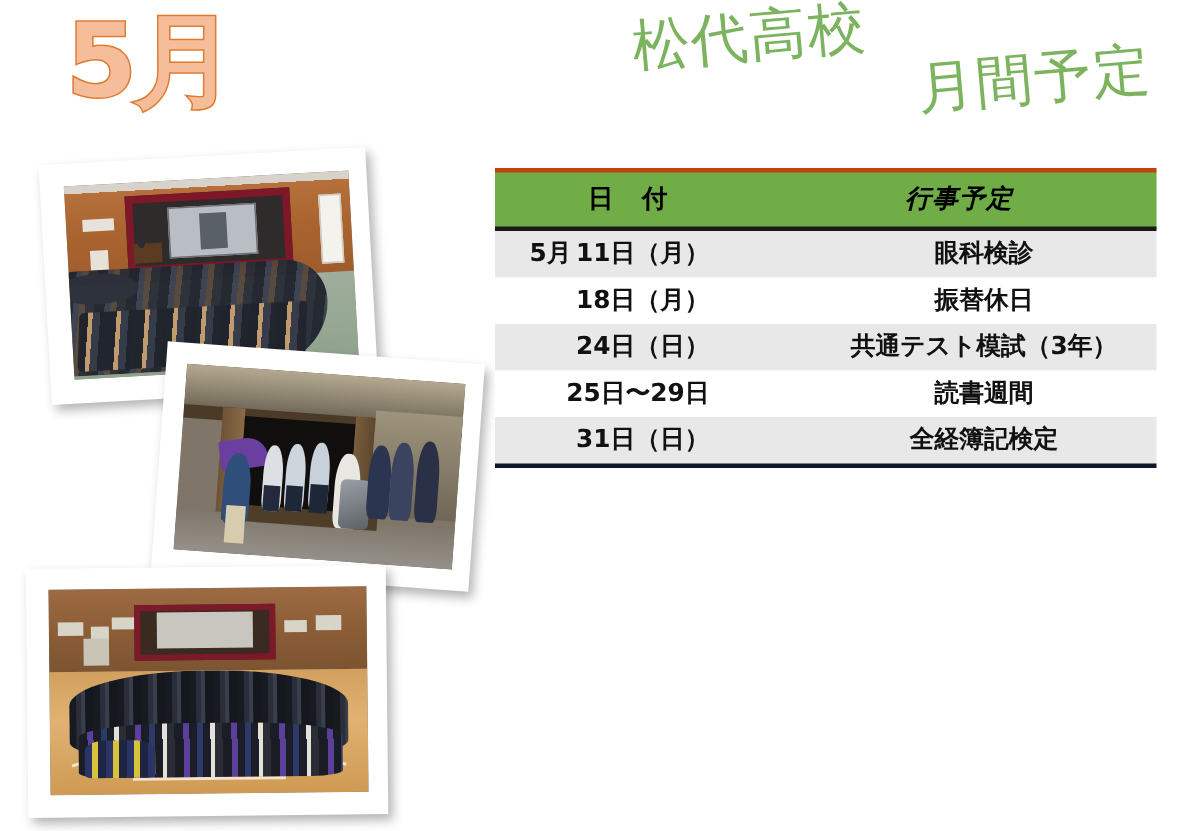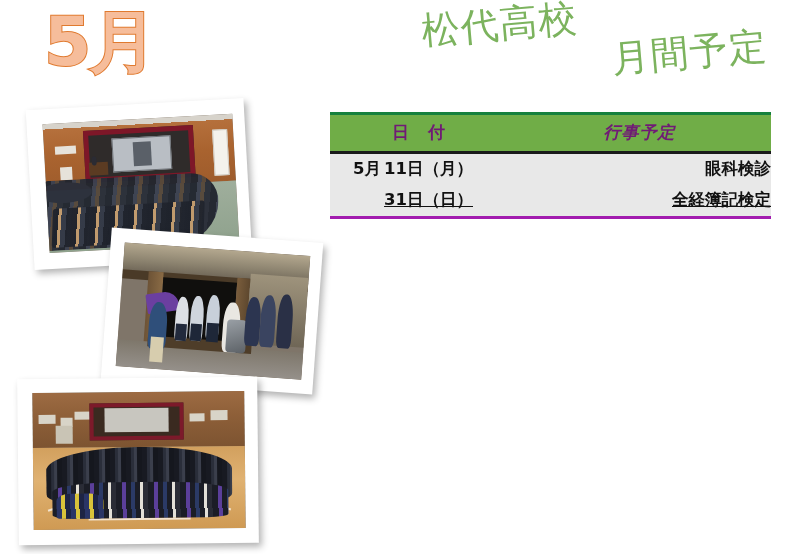--- a/index.html
+++ b/index.html
@@ -213,51 +213,51 @@
   .sched-table {
     position: absolute;
     left: 330px;
     top: 112px;
     width: 441px;
     border-collapse: collapse;
     table-layout: fixed;
   }
   .sched-table tr.head-row th {
     background: #70ad47;
-    color: #701a75;
+    color: #000000;
     font-size: 17px;
     font-weight: 700;
     padding: 6px 0 7px 0;
-    border-top: 3px solid #15803d;
+    border-top: 3px solid #c2410c;
     border-bottom: 3px solid #1a1a1a;
     text-align: center;
     letter-spacing: 1px;
     font-family: "DejaVu Sans", "Liberation Sans", sans-serif;
   }
   .sched-table th.col-date { width: 178px; }
   .sched-table th.col-event { width: 263px; font-style: italic; }
   .sched-table td {
     font-size: 16.5px;
     font-weight: 700;
     color: #111111;
     padding: 4px 0 5px 0;
     font-family: "DejaVu Sans", "Liberation Sans", sans-serif;
     white-space: nowrap;
   }
   .sched-table td.date-cell {
     text-align: right;
     padding-right: 35px;
   }
   .sched-table td.event-cell {
-    text-align: right;
+    text-align: center;
     padding-left: 33px;
   }
   .sched-table tr.band td { background: #e8e8e8; }
   .sched-table tr.plain td { background: #ffffff; }
-  .sched-table tr.last-row td { border-bottom: 3px solid #a21caf; text-decoration: underline; }
+  .sched-table tr.last-row td { border-bottom: 3px solid #0f172a; }
   .month-prefix { margin-right: 3px; }
 </style>
 </head>
 <body>
 
 <div class="page">
 
   <div class="month-title">5月</div>
 
   <div class="school-name">松代高校</div>
@@ -339,20 +339,32 @@
       <tr class="head-row">
         <th class="col-date">日　付</th>
         <th class="col-event">行事予定</th>
       </tr>
     </thead>
     <tbody>
       <tr class="band">
         <td class="date-cell"><span class="month-prefix">5月</span><span>11日（月）</span></td>
         <td class="event-cell">眼科検診</td>
       </tr>
+      <tr class="plain">
+        <td class="date-cell">18日（月）</td>
+        <td class="event-cell">振替休日</td>
+      </tr>
+      <tr class="band">
+        <td class="date-cell">24日（日）</td>
+        <td class="event-cell">共通テスト模試（3年）</td>
+      </tr>
+      <tr class="plain">
+        <td class="date-cell">25日〜29日</td>
+        <td class="event-cell">読書週間</td>
+      </tr>
       <tr class="band last-row">
         <td class="date-cell">31日（日）</td>
         <td class="event-cell">全経簿記検定</td>
       </tr>
     </tbody>
   </table>
 
 </div>
 
 </body></html>

